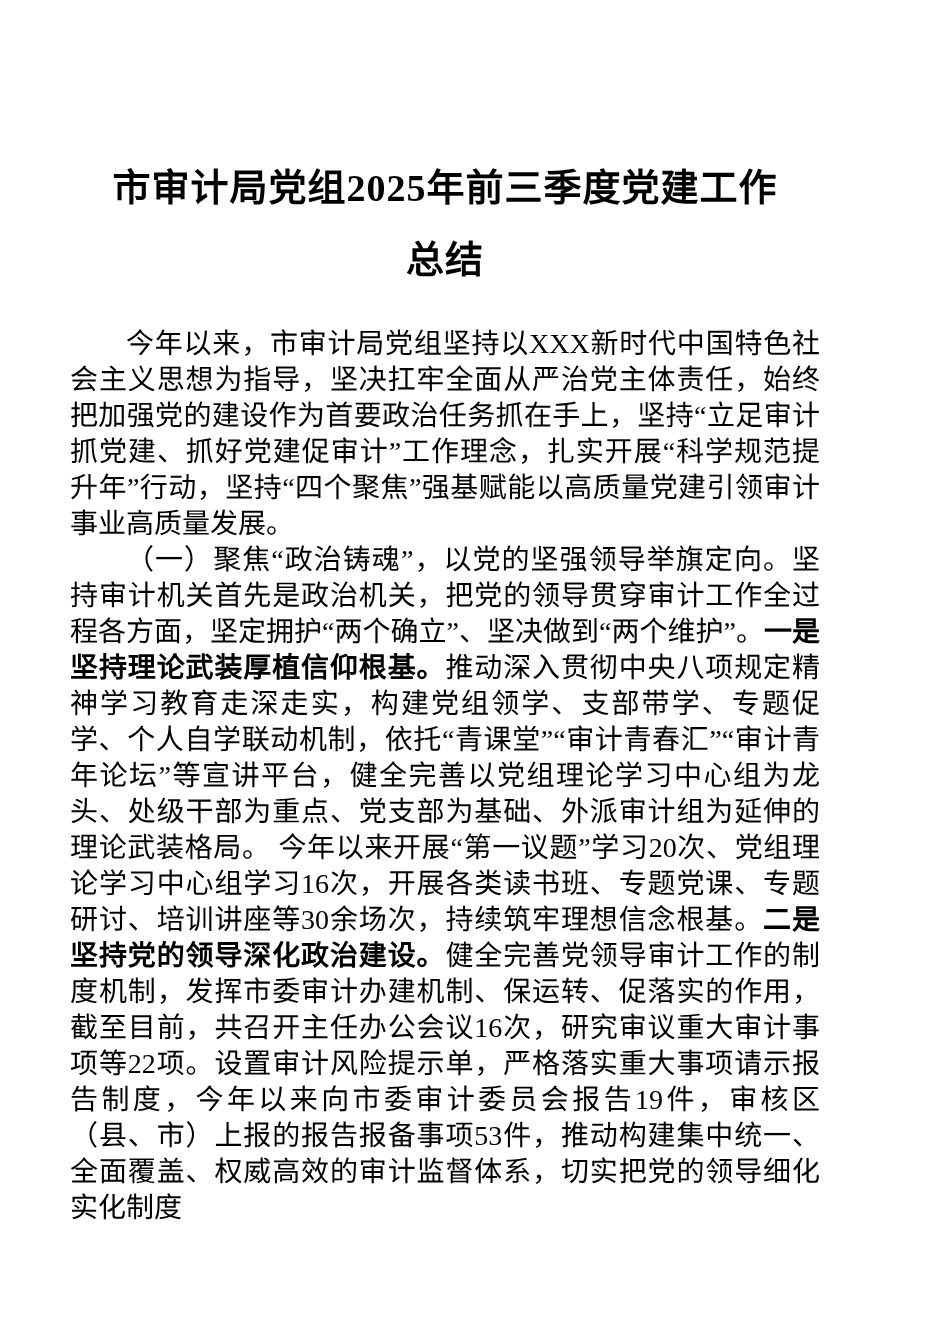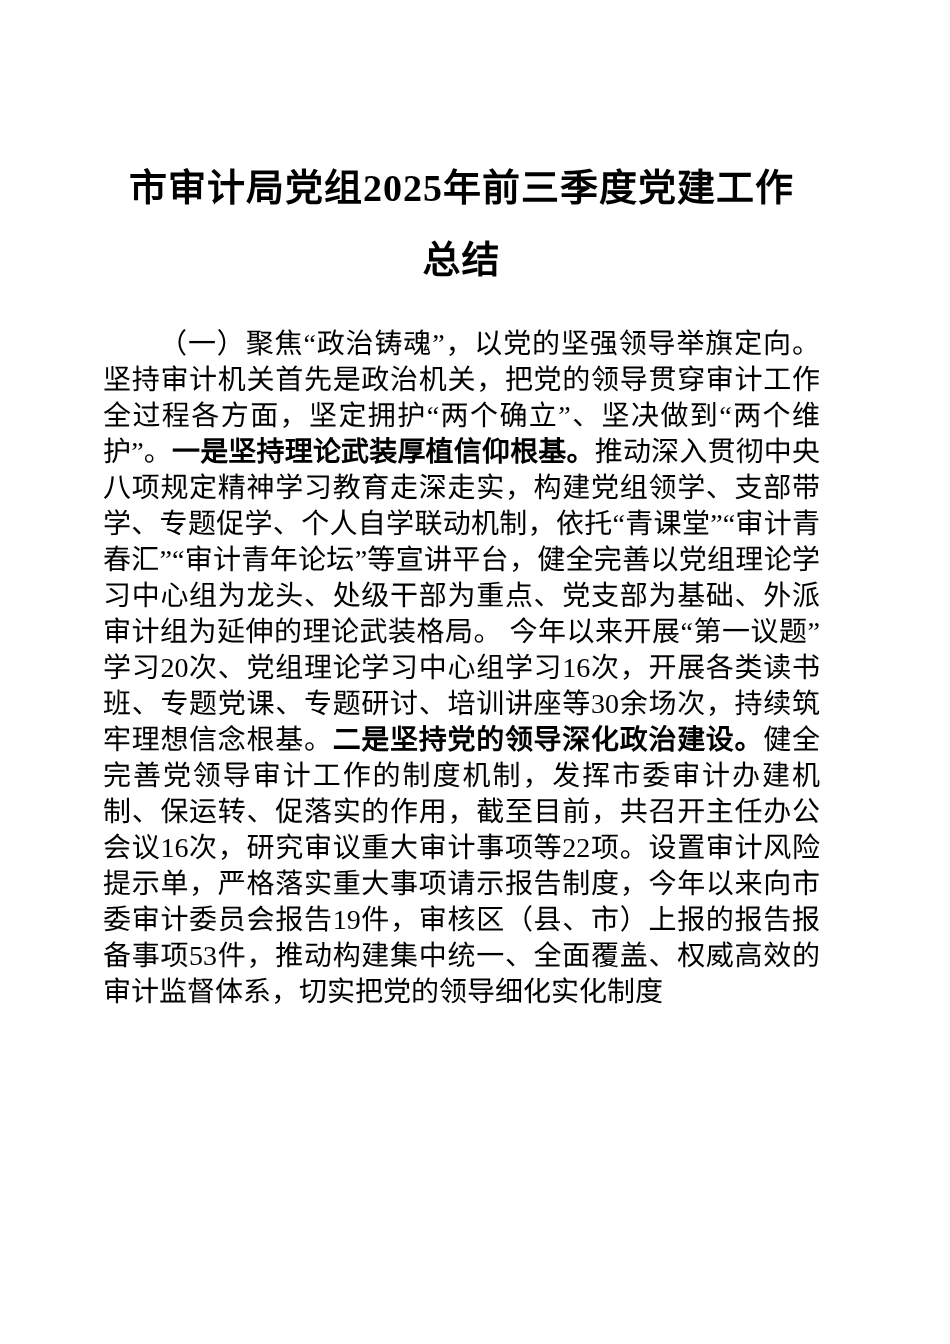--- a/index.html
+++ b/index.html
@@ -8,21 +8,21 @@
     background: #ffffff;
   }
   .page {
     position: relative;
     width: 950px;
     height: 1344px;
     margin: 0 auto;
     background: #ffffff;
     color: #000000;
     box-sizing: border-box;
-    padding: 152px 130px 40px 103px;
+    padding: 152px 130px 40px 70px;
     overflow: hidden;
     font-family: "Liberation Serif", "DejaVu Serif", serif;
   }
   h1.doc-title {
     margin: 0 auto 30px auto;
     max-width: 690px;
     font-size: 38px;
     line-height: 72px;
     font-weight: 700;
     text-align: center;
@@ -42,15 +42,16 @@
     font-weight: 700;
   }
 </style>
 </head>
 <body>
 
 <div class="page">
   <h1 class="doc-title">市审计局党组2025年前三季度党建工作总结</h1>
 
   <div class="doc-body">
+    <p class="para"><span class="run-regular">今年以来，市审计局党组坚持以XXX新时代中国特色社会主义思想为指导，坚决扛牢全面从严治党主体责任，始终把加强党的建设作为首要政治任务抓在手上，坚持“立足审计抓党建、抓好党建促审计”工作理念，扎实开展“科学规范提升年”行动，坚持“四个聚焦”强基赋能以高质量党建引领审计事业高质量发展。</span></p>
     <p class="para"><span class="run-regular">（一）聚焦“政治铸魂”，以党的坚强领导举旗定向。坚持审计机关首先是政治机关，把党的领导贯穿审计工作全过程各方面，坚定拥护“两个确立”、坚决做到“两个维护”。</span><span class="run-bold">一是坚持理论武装厚植信仰根基。</span><span class="run-regular">推动深入贯彻中央八项规定精神学习教育走深走实，构建党组领学、支部带学、专题促学、个人自学联动机制，依托“青课堂”“审计青春汇”“审计青年论坛”等宣讲平台，健全完善以党组理论学习中心组为龙头、处级干部为重点、党支部为基础、外派审计组为延伸的理论武装格局。 今年以来开展“第一议题”学习20次、党组理论学习中心组学习16次，开展各类读书班、专题党课、专题研讨、培训讲座等30余场次，持续筑牢理想信念根基。</span><span class="run-bold">二是坚持党的领导深化政治建设。</span><span class="run-regular">健全完善党领导审计工作的制度机制，发挥市委审计办建机制、保运转、促落实的作用，截至目前，共召开主任办公会议16次，研究审议重大审计事项等22项。设置审计风险提示单，严格落实重大事项请示报告制度，今年以来向市委审计委员会报告19件，审核区（县、市）上报的报告报备事项53件，推动构建集中统一、全面覆盖、权威高效的审计监督体系，切实把党的领导细化实化制度</span></p>
   </div>
 </div>
 
 </body></html>

